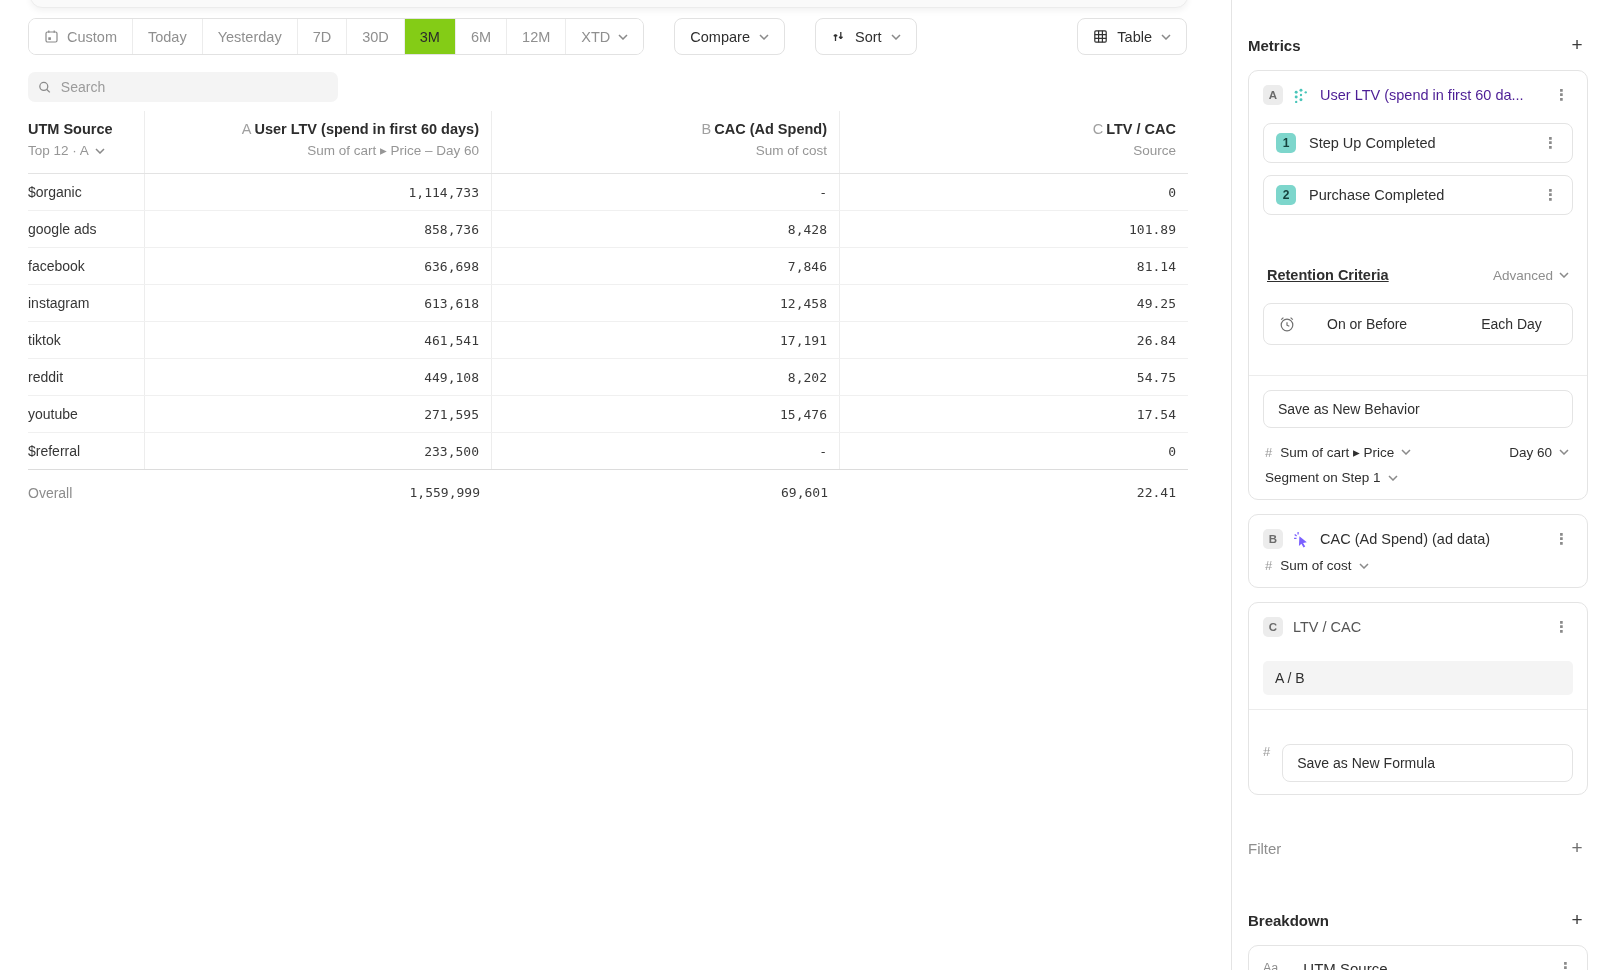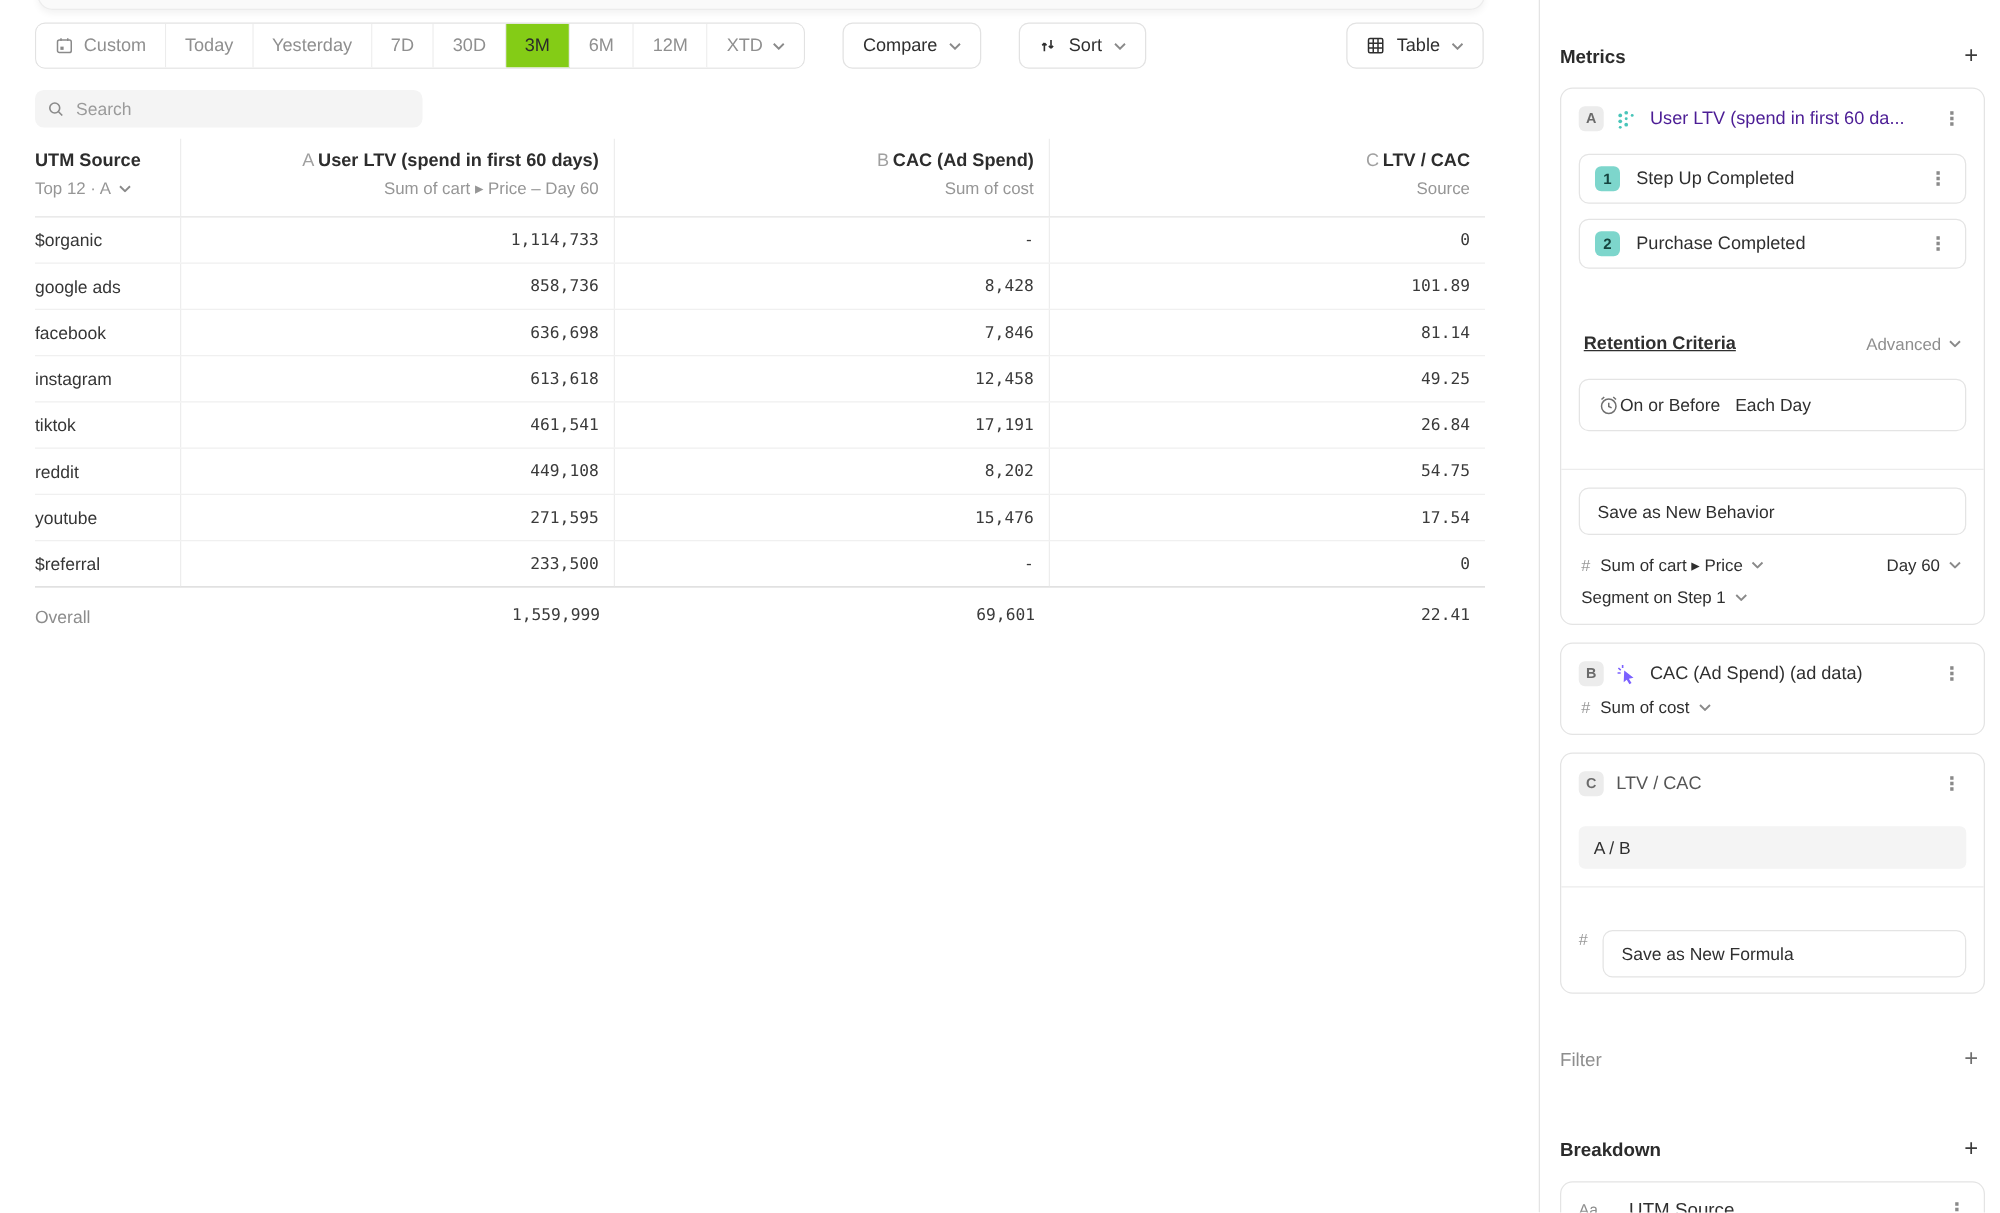--- a/index.html
+++ b/index.html
@@ -66,21 +66,21 @@
     display:flex; align-items:center; gap:13px; padding:0 10px 0 12px; cursor:pointer; background:#fff; }
   .step-badge { width:20px; height:20px; border-radius:5px; background:#7dd6cc; color:#15433e; font-size:12px;
     font-weight:700; display:flex; align-items:center; justify-content:center; flex:none; }
   .step-label { font-size:14.5px; color:#2f2f2f; flex:1; }
 
   .retention-row { margin-top:52px; padding:0 18px 0 18px; display:flex; align-items:center; justify-content:space-between; }
   .retention-title { font-size:14.5px; font-weight:700; color:#2f2f2f;text-decoration:underline; }
   .advanced { display:flex; align-items:center; gap:6px; font-size:13.5px; color:#8e8e8e; background:none; border:none; cursor:pointer; font-family:inherit; }
 
   .criteria-row { margin:20px 14px 0; height:42px; border:1px solid #e4e4e4; border-radius:8px;
-    display:flex; align-items:center; gap:0; padding:12px 14px; cursor:pointer; background:#fff; }
+    display:flex; align-items:center; gap:31px; padding:12px 14px; cursor:pointer; background:#fff; }
   .criteria-text { font-size:14px; color:#2f2f2f; }
   .criteria-gap { width:12px; }
 
   .card-divider { border:none; border-top:1px solid #ececec; margin-top:30px; }
 
   .wide-btn { margin:14px 14px 0; height:38px; width:calc(100% - 28px); border:1px solid #e4e4e4; border-radius:8px;
     background:#fff; text-align:left; padding:0 14px; font-size:14px; color:#2f2f2f; cursor:pointer; font-family:inherit; }
 
   .prop-row { margin-top:16px; padding:0 18px 0 16px; display:flex; align-items:center; gap:8px; }
   .hash { color:#9a9a9a; font-size:13px; flex:none; }

